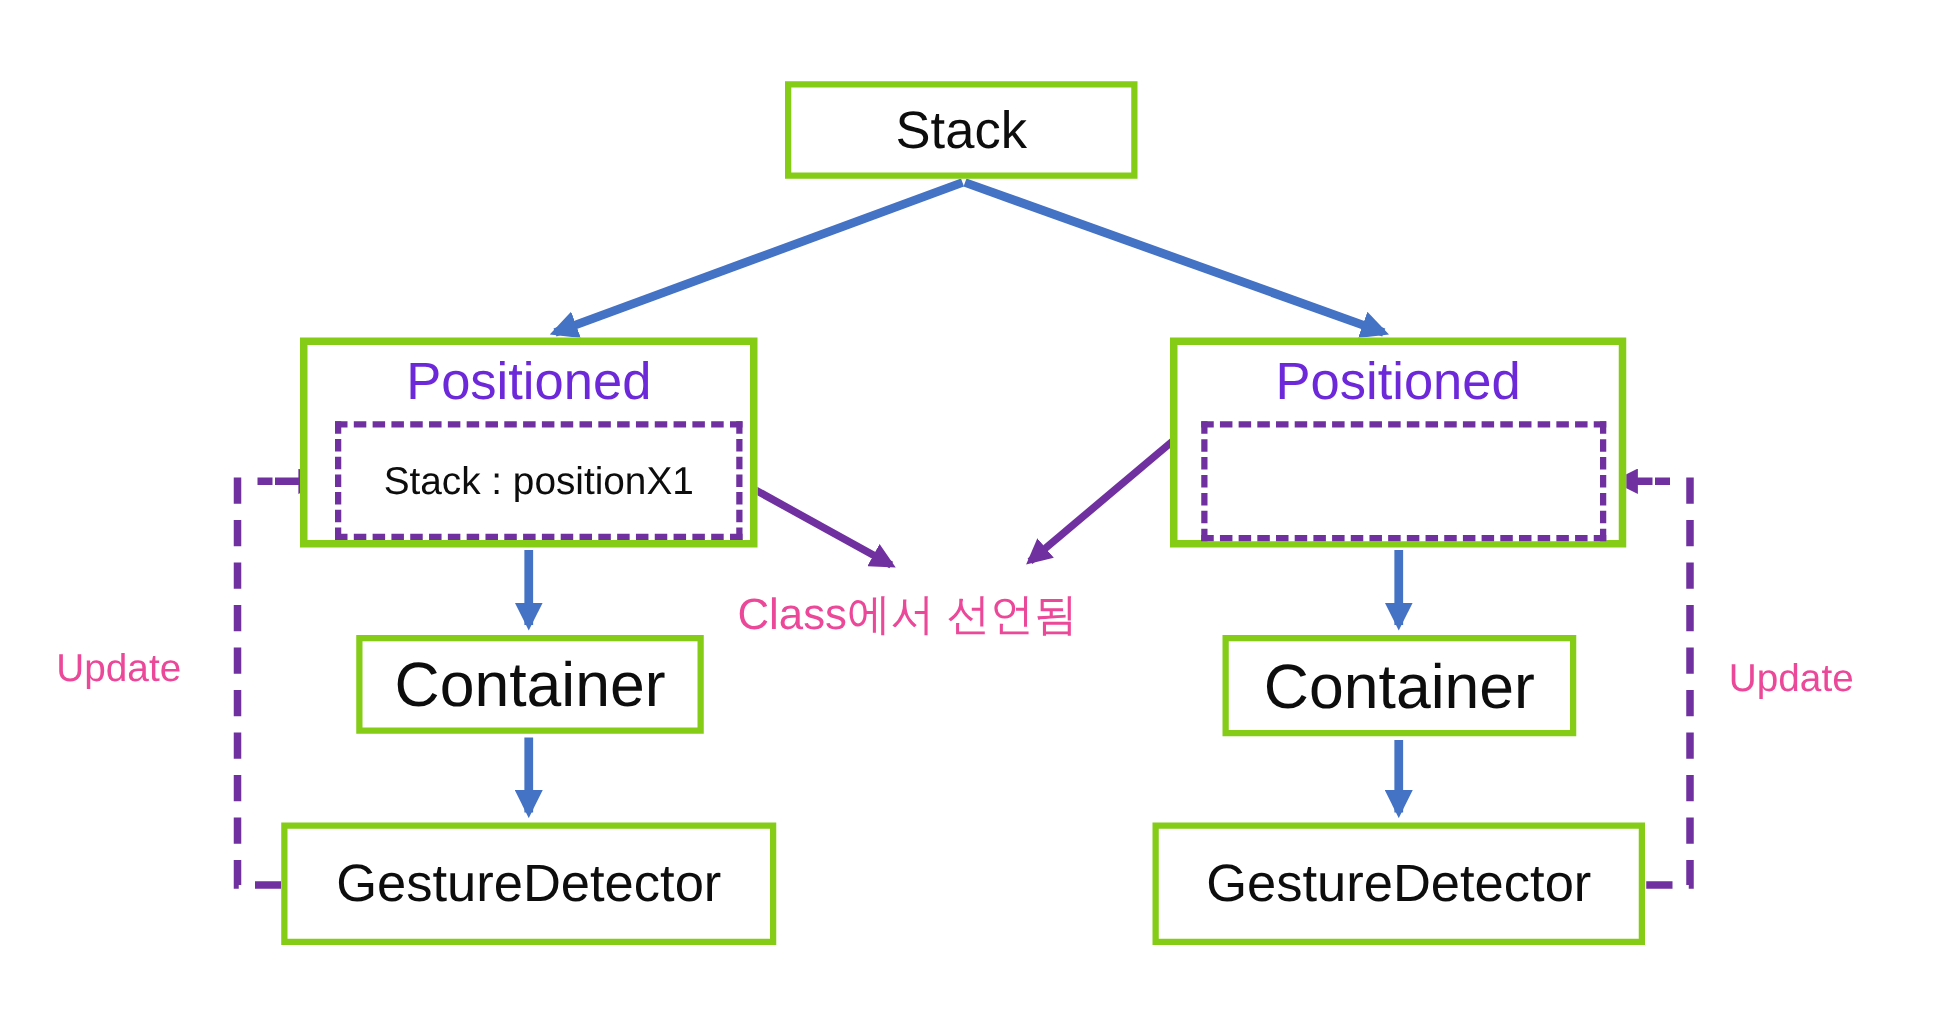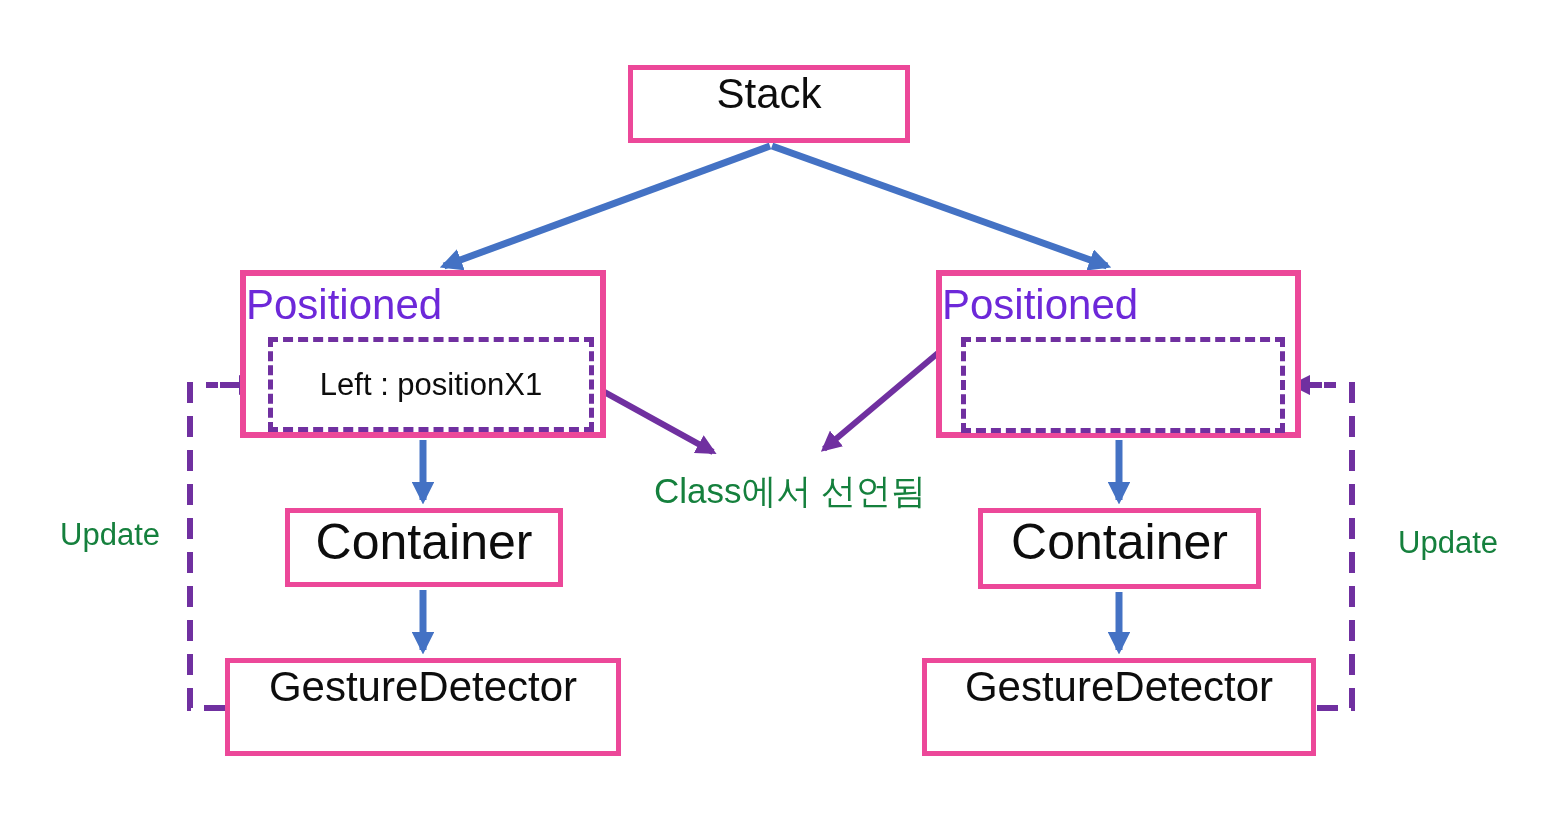--- a/index.html
+++ b/index.html
@@ -18,24 +18,24 @@
   #arrow-layer {
     position: absolute;
     left: 0; top: 0;
     width: 1563px;
     height: 827px;
     pointer-events: none;
   }
   .node {
     position: absolute;
     background: #ffffff;
-    border: 5px solid #ec4899;
+    border: 5px solid #84cc16;
     box-sizing: border-box;
     display: flex;
-    align-items: flex-start;
+    align-items: center;
     justify-content: center;
     color: #0d0d0d;
     text-align: center;
   }
   .node.positioned {
     border-width: 6px;
     flex-direction: column;
     justify-content: flex-start;
   }
   .pos-title {
@@ -68,22 +68,22 @@
   #positioned-left-box .dashed-props { left: 22px; top: 61px; width: 326px; height: 95px; }
   #positioned-right-box { left: 936px; top: 270px; width: 365px; height: 168px; }
   #positioned-right-box .dashed-props { left: 19px; top: 61px; width: 324px; height: 96px; }
   #container-left-box   { left: 285px; top: 508px; width: 278px; height: 79px; }
   #container-right-box  { left: 978px; top: 508px; width: 283px; height: 81px; }
   #gesture-left-box     { left: 225px; top: 658px; width: 396px; height: 98px; }
   #gesture-right-box    { left: 922px; top: 658px; width: 394px; height: 98px; }
 
   .free-label {
     position: absolute;
-    color: #15803d;
-    text-align: center;
+    color: #ec4899;
+    text-align: left;
     white-space: nowrap;
   }
   #class-note   { left: 590px;  top: 468px; width: 400px; font-size: 35px; }
   #update-left  { left: 45px;   top: 517px; width: 130px; font-size: 31px; }
   #update-right { left: 1383px; top: 525px; width: 130px; font-size: 31px; }
 </style>
 </head>
 <body>
 
 <div id="canvas">
@@ -115,21 +115,21 @@
     <line x1="1322" y1="385" x2="1294" y2="385" stroke="#7030a0" stroke-width="6" marker-end="url(#mPurple)"></line>
   </svg>
 
   <div id="stack-box" class="node label-42">
     <span>Stack</span>
   </div>
 
   <div id="positioned-left-box" class="node positioned">
     <div class="pos-title">Positioned</div>
     <div class="dashed-props">
-      <div class="prop-line">Left : positionX1</div>
+      <div class="prop-line">Stack : positionX1</div>
     </div>
   </div>
 
   <div id="positioned-right-box" class="node positioned">
     <div class="pos-title">Positioned</div>
     <div class="dashed-props">
     </div>
   </div>
 
   <div id="container-left-box" class="node label-38">

